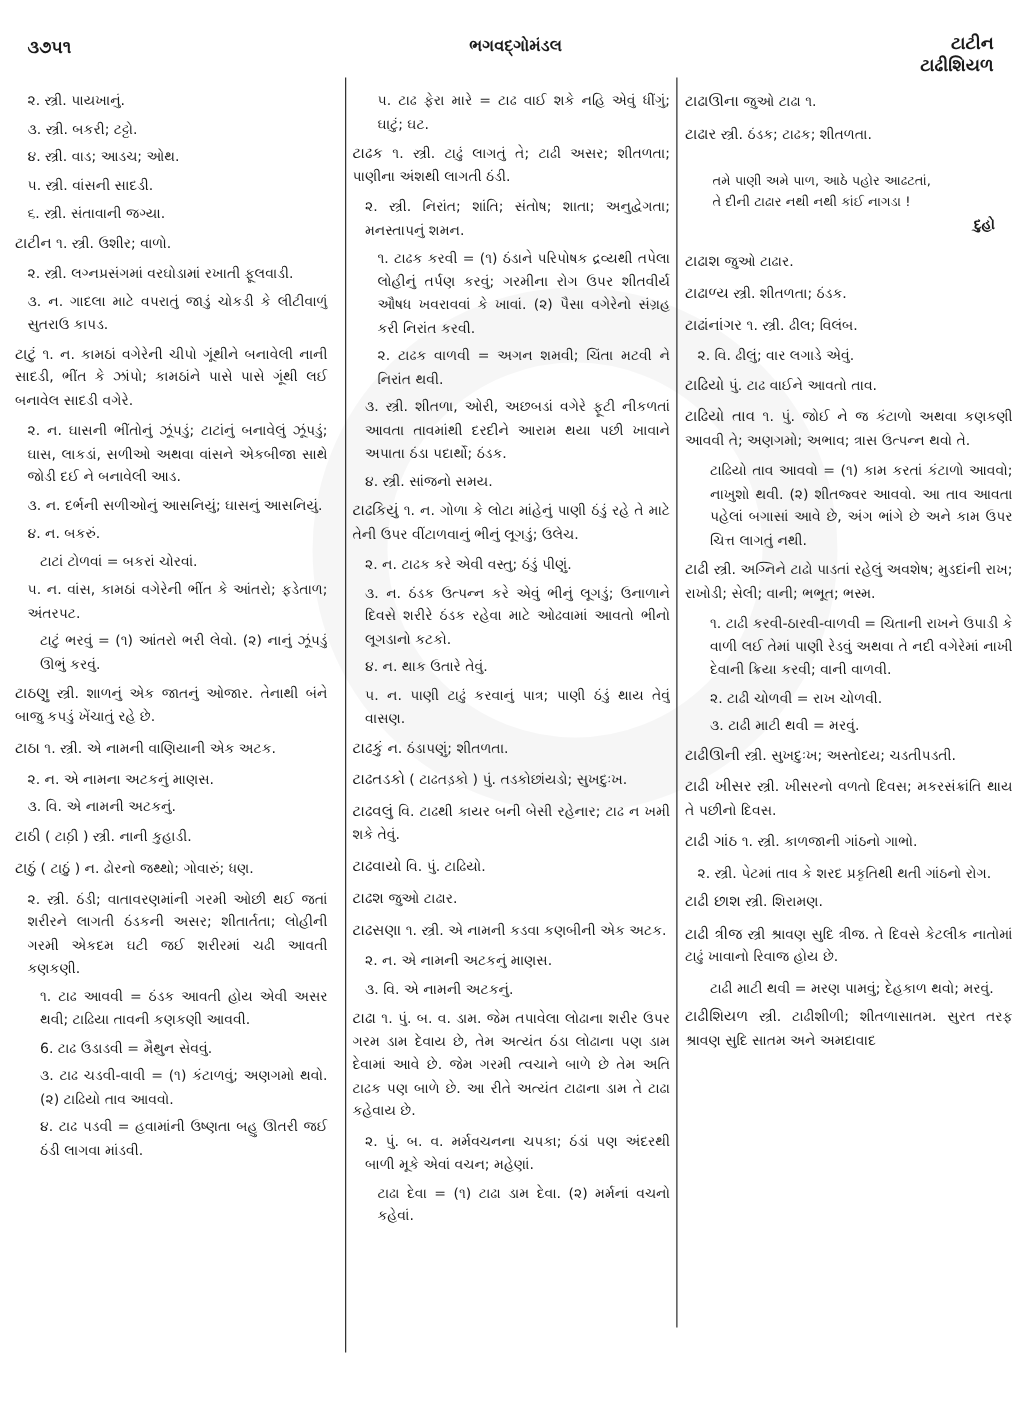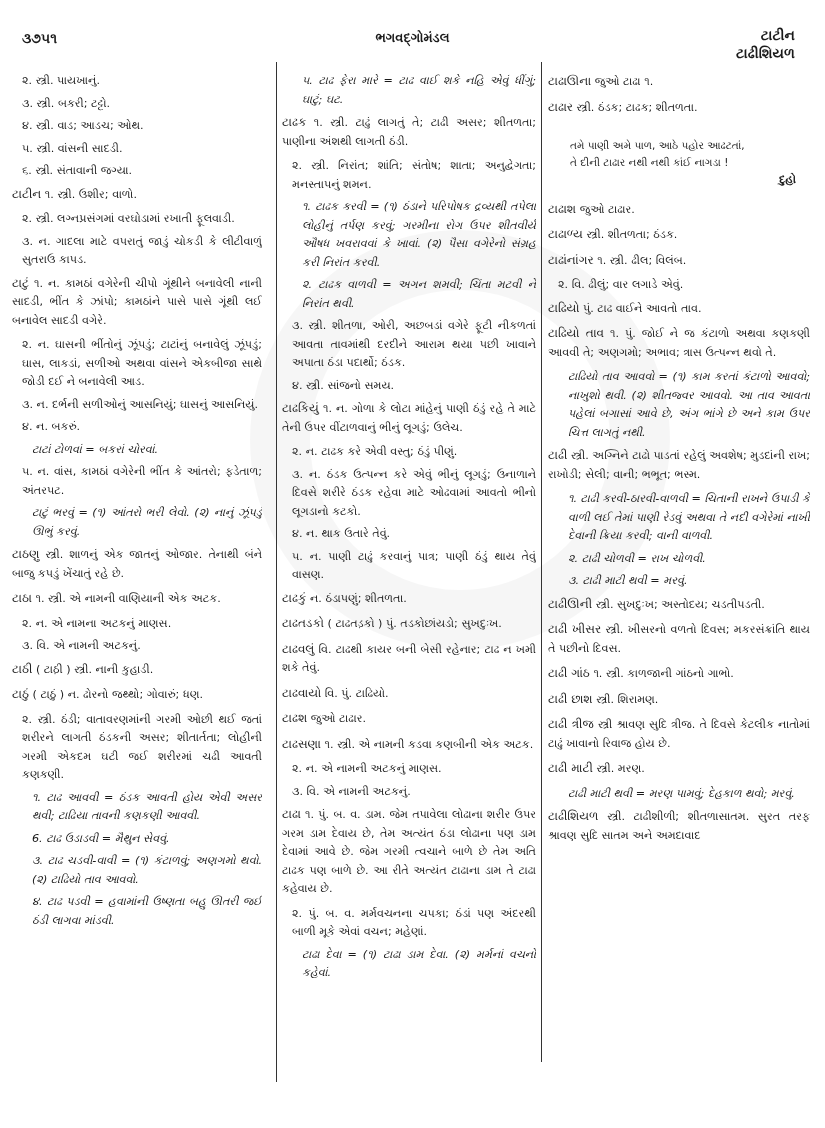--- a/index.html
+++ b/index.html
@@ -19,21 +19,21 @@
   .col { position: absolute; top: 72px; bottom: 20px; overflow: hidden; font-size: 11.2px; line-height: 18.5px; }
   .col1 { left: 12px; width: 250px; }
   .col2 { left: 282px; width: 254px; }
   .col3 { left: 548px; width: 262px; }
   .divider { position: absolute; top: 62px; width: 1px; background: #333; }
   .d1 { left: 276px; height: 1020px; }
   .d2 { left: 541px; height: 1000px; }
   .entry { margin: 0 0 6px 0; text-align: justify; }
   .entry .hw { font-weight: normal; font-size: 12px; }
   .sense { margin: 0 0 4px 0; padding-left: 10px; text-align: justify; }
-  .idiom { margin: 0 0 4px 0; padding-left: 20px; text-align: justify; font-style: italic; }
+  .idiom { margin: 0 0 4px 0; padding-left: 20px; text-align: justify; }
   .quote { padding-left: 22px; font-size: 10.5px; line-height: 17px; margin-top: 20px; }
   .quote-src { text-align: right; font-weight: bold; padding-right: 14px; margin-bottom: 10px; }
 </style>
 </head>
 <body>
 
 <div class="page">
   <div class="watermark"></div>
 
   <div class="header">
@@ -116,19 +116,19 @@
       <div class="entry"><span class="hw">ટાઢિયો</span><span> </span><span>પું. ટાઢ વાઈને આવતો તાવ.</span></div>
       <div class="entry"><span class="hw">ટાઢિયો તાવ</span><span> </span><span>૧. પું. જોઈ ને જ કંટાળો અથવા કણકણી આવવી તે; અણગમો; અભાવ; ત્રાસ ઉત્પન્ન થવો તે.</span></div>
       <div class="idiom">ટાઢિયો તાવ આવવો = (૧) કામ કરતાં કંટાળો આવવો; નાખુશો થવી. (૨) શીતજ્વર આવવો. આ તાવ આવતા પહેલાં બગાસાં આવે છે, અંગ ભાંગે છે અને કામ ઉપર ચિત્ત લાગતું નથી.</div>
       <div class="entry"><span class="hw">ટાઢી</span><span> </span><span>સ્ત્રી. અગ્નિને ટાઢો પાડતાં રહેલું અવશેષ; મુડદાંની રાખ; રાખોડી; સેલી; વાની; ભભૂત; ભસ્મ.</span></div>
       <div class="idiom">૧. ટાઢી કરવી-ઠારવી-વાળવી = ચિતાની રાખને ઉપાડી કે વાળી લઈ તેમાં પાણી રેડવું અથવા તે નદી વગેરેમાં નાખી દેવાની ક્રિયા કરવી; વાની વાળવી.</div>
       <div class="idiom">૨. ટાઢી ચોળવી = રાખ ચોળવી.</div>
       <div class="idiom">૩. ટાઢી માટી થવી = મરવું.</div>
       <div class="entry"><span class="hw">ટાઢીઊની</span><span> </span><span>સ્ત્રી. સુખદુઃખ; અસ્તોદય; ચડતીપડતી.</span></div>
       <div class="entry"><span class="hw">ટાઢી ખીસર</span><span> </span><span>સ્ત્રી. ખીસરનો વળતો દિવસ; મકરસંક્રાંતિ થાય તે પછીનો દિવસ.</span></div>
       <div class="entry"><span class="hw">ટાઢી ગાંઠ</span><span> </span><span>૧. સ્ત્રી. કાળજાની ગાંઠનો ગાભો.</span></div>
+      <div class="sense">૨. સ્ત્રી. પેટમાં તાવ કે શરદ પ્રકૃતિથી થતી ગાંઠનો રોગ.</div>
       <div class="entry"><span class="hw">ટાઢી છાશ</span><span> </span><span>સ્ત્રી. શિરામણ.</span></div>
       <div class="entry"><span class="hw">ટાઢી ત્રીજ</span><span> </span><span>સ્ત્રી શ્રાવણ સુદિ ત્રીજ. તે દિવસે કેટલીક નાતોમાં ટાઢું ખાવાનો રિવાજ હોય છે.</span></div>
-      <div class="entry"><span class="hw">ટાઢી માટી</span><span> </span><span>સ્ત્રી. મરણ.</span></div>
       <div class="idiom">ટાઢી માટી થવી = મરણ પામવું; દેહકાળ થવો; મરવું.</div>
       <div class="entry"><span class="hw">ટાઢીશિયળ</span><span> </span><span>સ્ત્રી. ટાઢીશીળી; શીતળાસાતમ. સુરત તરફ શ્રાવણ સુદિ સાતમ અને અમદાવાદ</span></div>
     </div>
 </div>
 
 </body></html>

